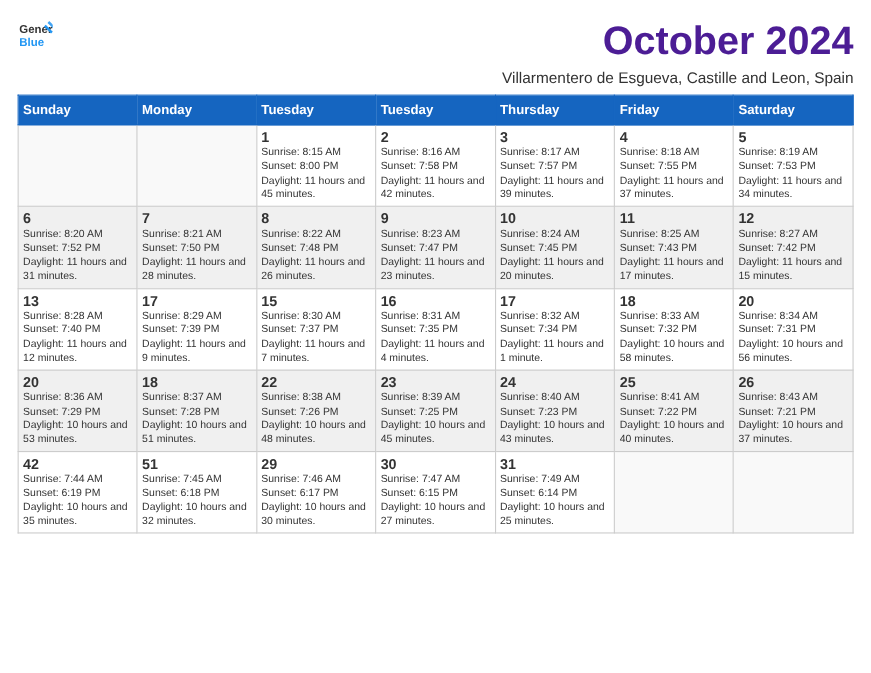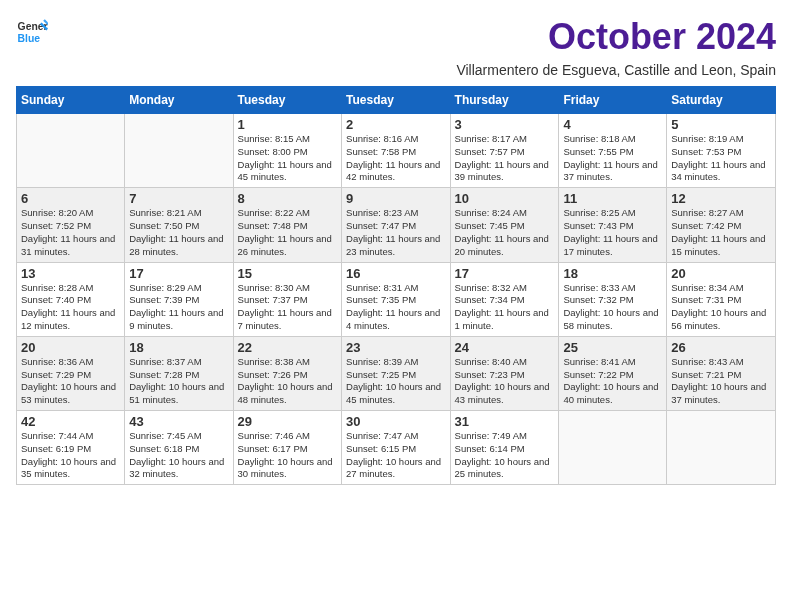--- a/index.html
+++ b/index.html
@@ -221,21 +221,21 @@
           <span class="day-number">26</span>
           <div class="day-info">Sunrise: 8:43 AM<br>Sunset: 7:21 PM<br>Daylight: 10 hours and 37 minutes.</div>
         </td>
       </tr>
       <tr>
         <td>
           <span class="day-number">42</span>
           <div class="day-info">Sunrise: 7:44 AM<br>Sunset: 6:19 PM<br>Daylight: 10 hours and 35 minutes.</div>
         </td>
         <td>
-          <span class="day-number">43</span>
+          <span class="day-number">51</span>
           <div class="day-info">Sunrise: 7:45 AM<br>Sunset: 6:18 PM<br>Daylight: 10 hours and 32 minutes.</div>
         </td>
         <td>
           <span class="day-number">29</span>
           <div class="day-info">Sunrise: 7:46 AM<br>Sunset: 6:17 PM<br>Daylight: 10 hours and 30 minutes.</div>
         </td>
         <td>
           <span class="day-number">30</span>
           <div class="day-info">Sunrise: 7:47 AM<br>Sunset: 6:15 PM<br>Daylight: 10 hours and 27 minutes.</div>
         </td>

